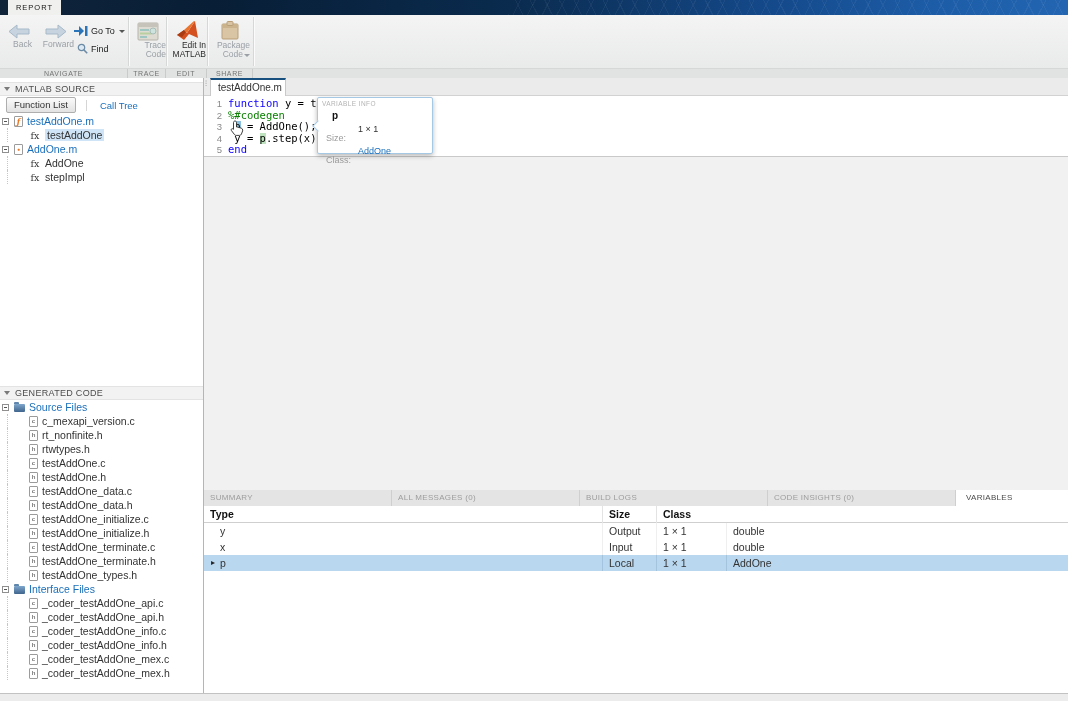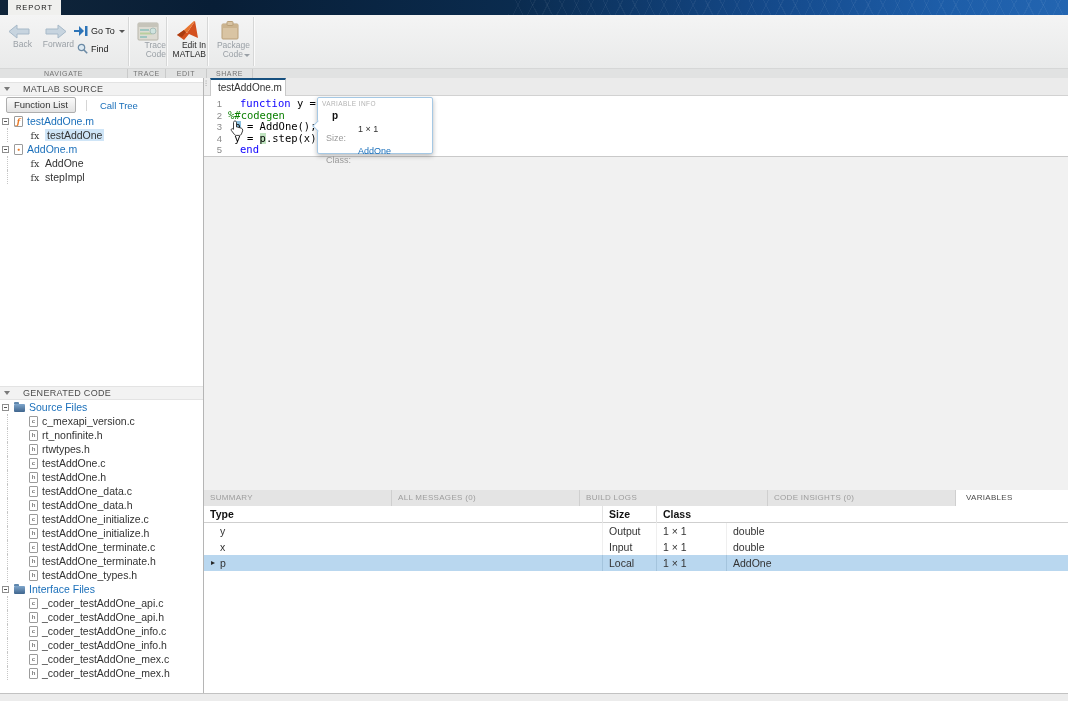--- a/index.html
+++ b/index.html
@@ -32,21 +32,21 @@
   
   .section-strip { position:absolute; left:0; top:68px; width:1068px; height:10px;
     background:#e1e2e2; border-top:1px solid #d6d7d7; display:flex; }
   .sec { font-size:7px; color:#737373; letter-spacing:.6px; text-align:center;
     line-height:9px; border-right:1px solid #c9caca; }
   .sec.fill { flex:1; border-right:none; }
 
   
   .sidebar { position:absolute; left:0; top:78px; width:204px; height:615px;
     background:#fff; border-right:1px solid #b5b5b5; padding-top:4px; }
-  .panel-header { height:14px; display:flex; align-items:center; gap:13px; padding-left:4px;
+  .panel-header { height:14px; display:flex; align-items:center; gap:5px; padding-left:4px;
     background:#f2f2f2; border-top:1px solid #e3e3e3; border-bottom:1px solid #e3e3e3;
     font-size:9px; color:#4c4c4c; letter-spacing:.3px; }
   .tri-down { width:0; height:0; border-left:3.5px solid transparent; border-right:3.5px solid transparent;
     border-top:4px solid #7a7a7a; }
   .fl-tabs { height:18px; display:flex; align-items:center; padding-left:6px; }
   .fl-btn { background:linear-gradient(#fbfbfb,#e2e2e2); border:1px solid #aeaeae; border-radius:2px;
     padding:1px 7px 2px; font-size:9.5px; color:#333; }
   .fl-sep { width:1px; height:11px; background:#d5d5d5; margin-left:10px; }
   .ct-link { color:#1a6fba; font-size:9.5px; margin-left:13px; }
   .tree { }
@@ -82,21 +82,21 @@
   .ed-tab { position:absolute; left:6px; top:0; width:76px; height:18px; background:#fff;
     border-top:2px solid #17507f; border-left:1px solid #c9c9c9; border-right:1px solid #c9c9c9;
     font-size:10px; color:#333; padding:2px 0 0 7px; }
   .code-area { position:absolute; left:0; top:18px; width:864px; height:61px; background:#fff;
     border-bottom:1px solid #c9c9c9; padding:2px 0 0 6px;
     font-family:"DejaVu Sans Mono", monospace; font-size:10.5px; }
   .code-row { height:11.5px; line-height:11.5px; white-space:pre; display:flex; }
   .ln { display:inline-block; width:12px; margin-right:6px; text-align:right; color:#8a8a8a;
     font-family:"Liberation Sans", sans-serif; font-size:9.5px; flex:none; }
   .seg { white-space:pre; }
-  .seg.kw { color:#0e00ff;margin-left:12px; }
+  .seg.kw { color:#0e00ff; }
   .seg.cmt { color:#0a7f00; }
   .seg.txt { color:#000; }
   .seg.hlb { background:#8cc0df; color:#000; }
   .seg.hlg { background:#bfe3bf; color:#000; }
 
   
   .tooltip { position:absolute; left:113px; top:19px; width:116px; height:57px; background:#fff;
     border:1px solid #a5c8e4; border-radius:2px; box-shadow:0 2px 5px rgba(0,0,0,.28); z-index:5; }
   .tooltip::before { content:""; position:absolute; left:-4px; top:24px; width:7px; height:7px;
     background:#fff; border-left:1px solid #a5c8e4; border-bottom:1px solid #a5c8e4;

